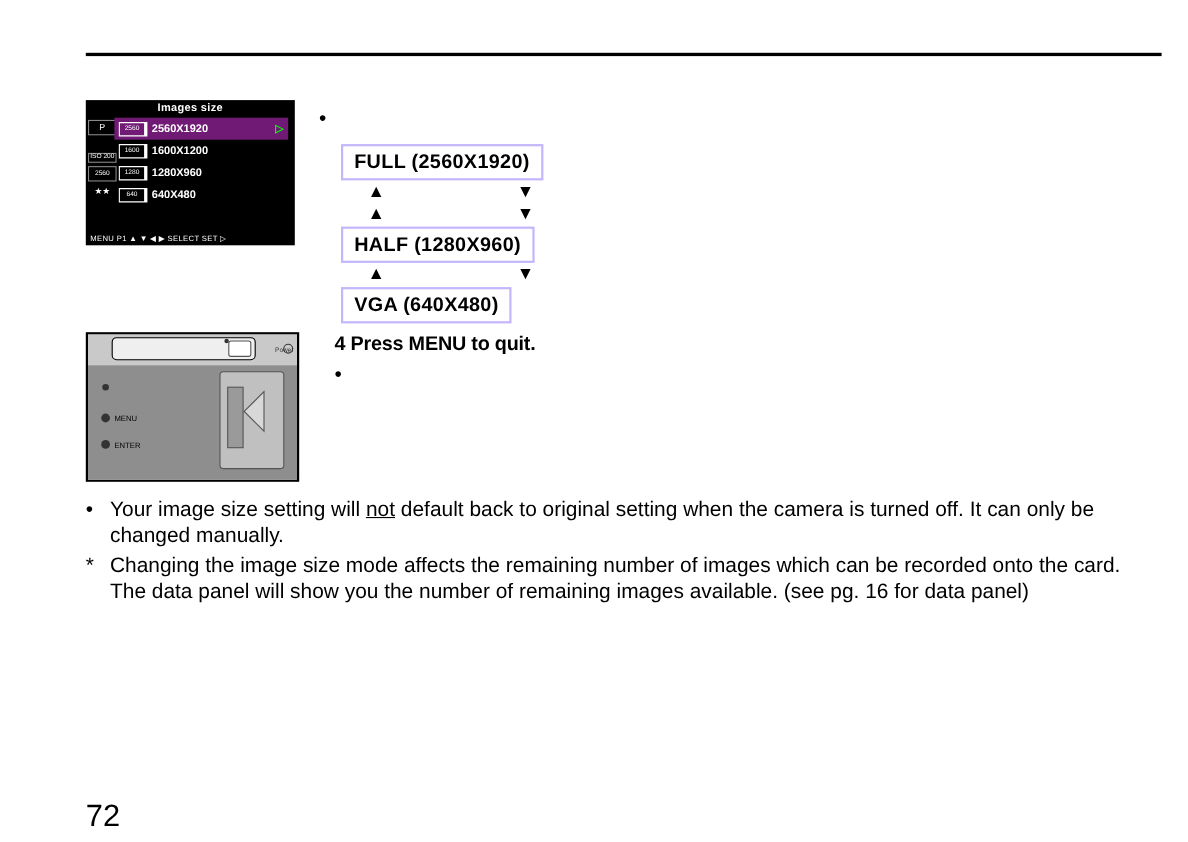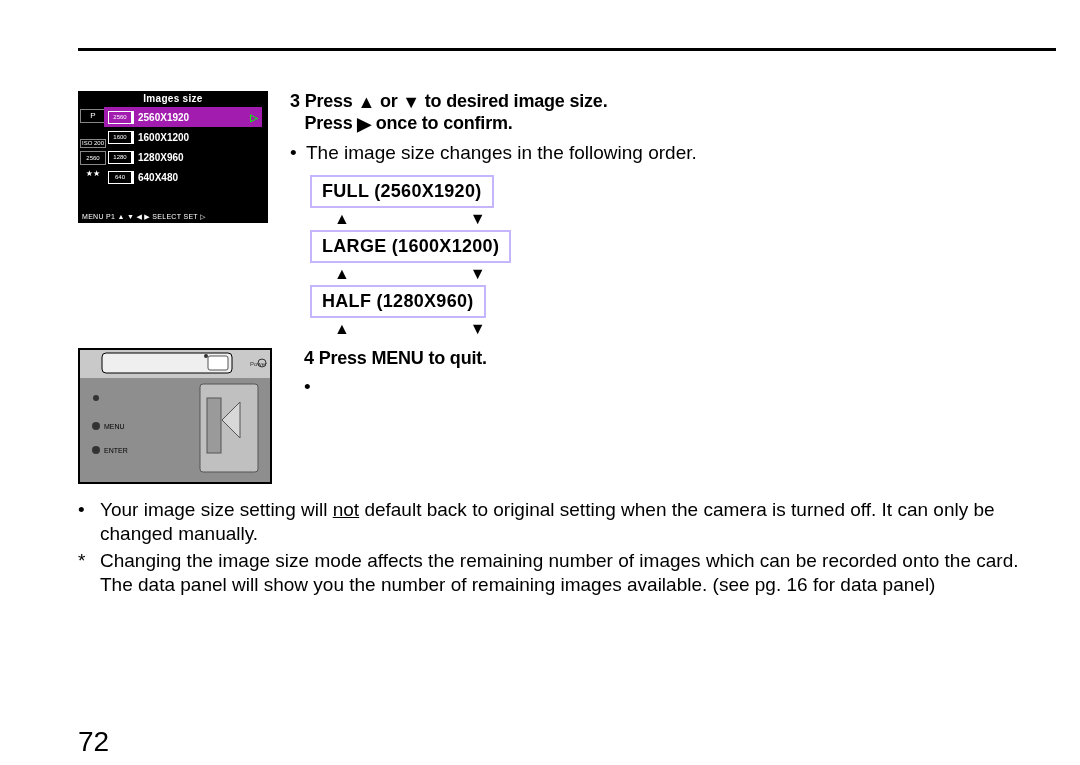--- a/index.html
+++ b/index.html
@@ -6,21 +6,21 @@
   body{width:1080px;height:765px;font-family:Arial,Helvetica,sans-serif;font-size:18px;color:#000;position:relative;}
   .page{padding:48px 24px 0 78px;box-sizing:border-box;width:1080px;}
   hr.top{border:none;border-top:3px solid #000;margin:0 0 40px 0;}
   .row1{display:flex;align-items:flex-start;gap:22px;}
   .lcd{width:190px;height:132px;background:#000;position:relative;flex:0 0 auto;font-family:Arial,Helvetica,sans-serif;}
   .lcd-title{color:#fff;font-size:10px;font-weight:bold;text-align:center;padding-top:2px;letter-spacing:0.3px;}
   .lcd-left{position:absolute;left:2px;top:18px;font-size:8px;color:#fff;line-height:12px;}
   .lcd-left div{border:1px solid #888;padding:0 1px;margin-bottom:3px;text-align:center;}
   .lcd-list{position:absolute;left:26px;top:16px;right:6px;}
   .lcd-item{display:flex;align-items:center;font-size:10px;font-weight:bold;color:#fff;height:20px;padding:0 4px;}
-  .lcd-item.sel{background:#a21caf;}
+  .lcd-item.sel{background:#701a75;}
   .lcd-item .box{width:22px;height:11px;border:1px solid #fff;border-right:3px solid #fff;margin-right:4px;display:flex;align-items:center;justify-content:center;font-size:6px;font-weight:normal;}
   .lcd-item .arrow{margin-left:auto;font-size:10px;color:#0f0;}
   .lcd-foot{position:absolute;left:4px;bottom:2px;font-size:7px;color:#fff;letter-spacing:0.3px;}
   .rcol{flex:1;}
   .step{font-weight:bold;font-family:Arial,Helvetica,sans-serif;letter-spacing:-0.2px;}
   .step .num{font-weight:bold;}
   .body-text{margin-left:0;font-size:19px;line-height:1.25;}
   .bullet{display:flex;margin-top:6px;}
   .bullet .dot{width:16px;flex:0 0 auto;}
   .ladder{margin:10px 0 0 20px;}
@@ -70,51 +70,39 @@
         </div>
         <div class="lcd-item">
           <span class="box">640</span>
             <span>640X480</span>
         </div>
       </div>
       <div class="lcd-foot">MENU P1   ▲ ▼ ◀ ▶ SELECT   SET ▷</div>
     </div>
 
     <div class="rcol">
-      <div class="step">
-        <span class="num">3</span>
-        <span>Press  </span>
-        <span class="tri">▲</span>
-        <span>  or  </span>
-        <span class="tri">▼</span>
-        <span>  to desired image size.</span><br>
-        &nbsp;&nbsp;&nbsp;<span>Press </span>
-        <span class="tri">▶</span>
-        <span> once to confirm.</span>
-      </div>
       <div class="bullet body-text">
         <div class="dot">•</div>
-          <div>The image size changes in the following order.</div>
       </div>
       <div class="ladder">
         <div><span class="lbox">FULL (2560X1920)</span></div>
         <div class="lar">
             <span>▲</span>
             <span>▼</span>
           </div>
-        <div><span class="lbox">LARGE (1600X1200)</span></div>
         <div class="lar">
             <span>▲</span>
             <span>▼</span>
           </div>
         <div><span class="lbox">HALF (1280X960)</span></div>
         <div class="lar">
             <span>▲</span>
             <span>▼</span>
           </div>
+        <div><span class="lbox">VGA (640X480)</span></div>
       </div>
     </div>
   </div>
 
   <div class="row2">
 
     <div class="thumb">
       <svg viewBox="0 0 190 132">
         <rect x="0" y="0" width="190" height="28" fill="#c9c9c9"></rect>
         <rect x="0" y="28" width="190" height="104" fill="#8e8e8e"></rect>

